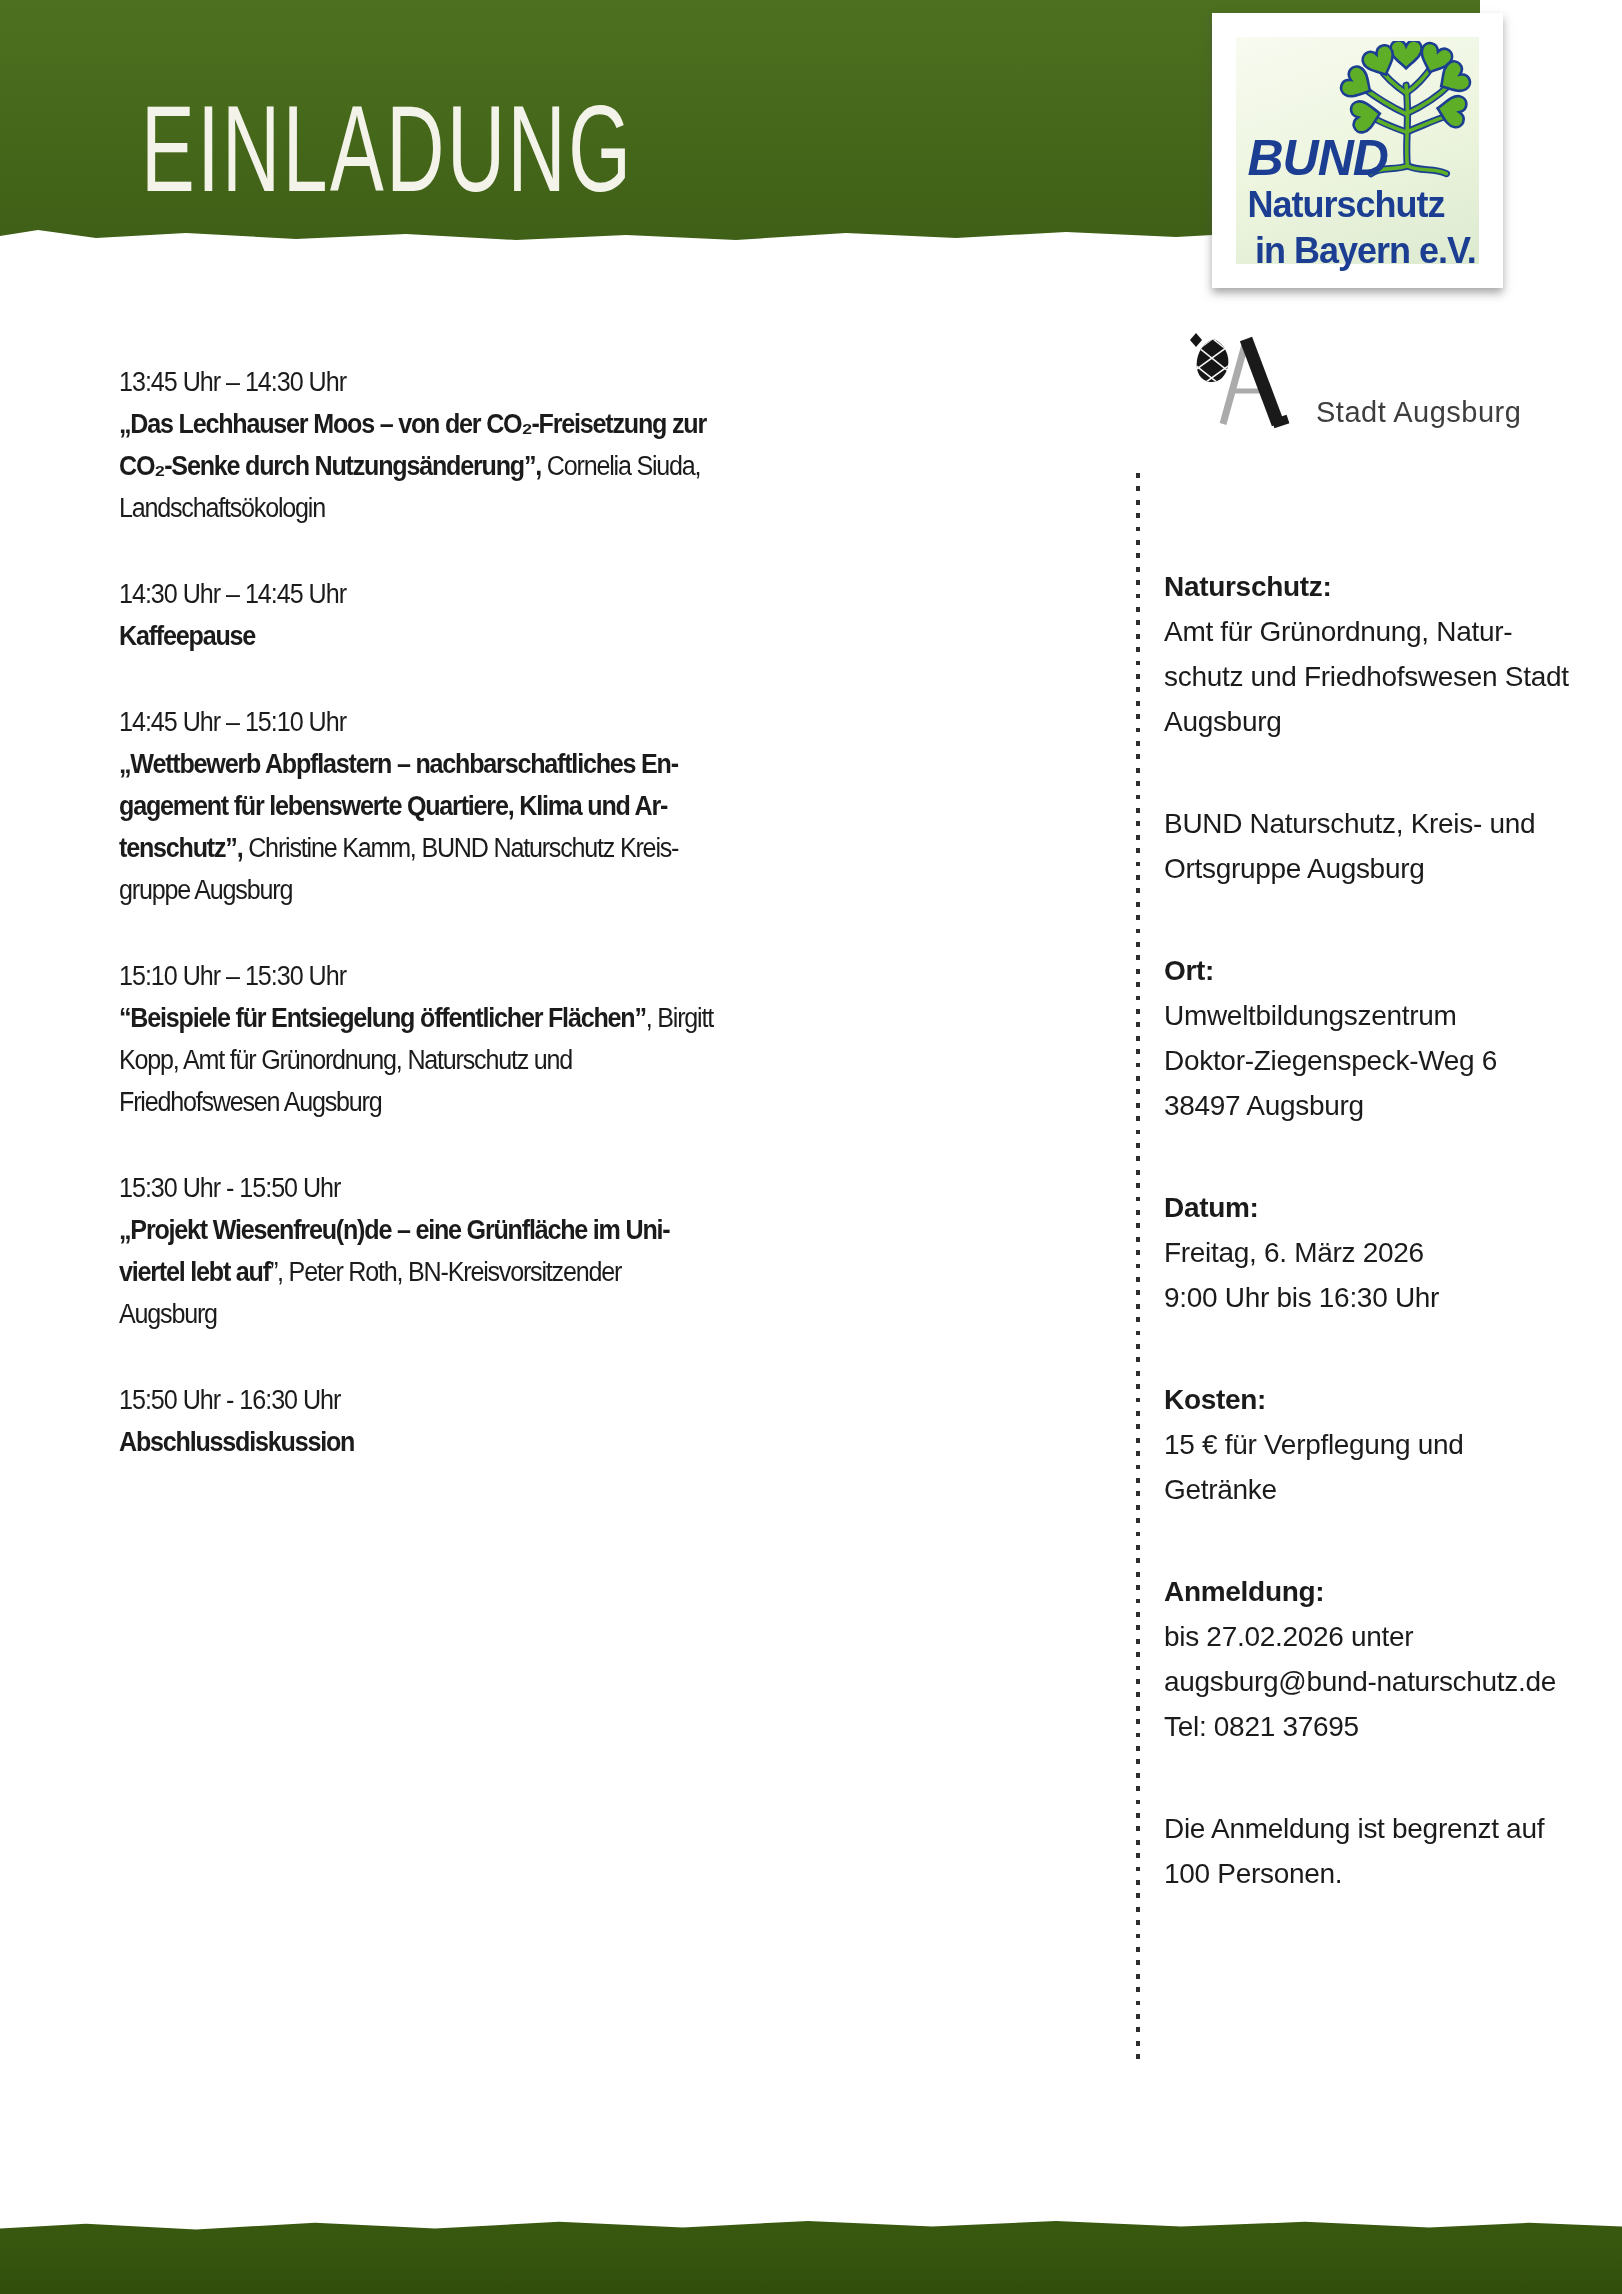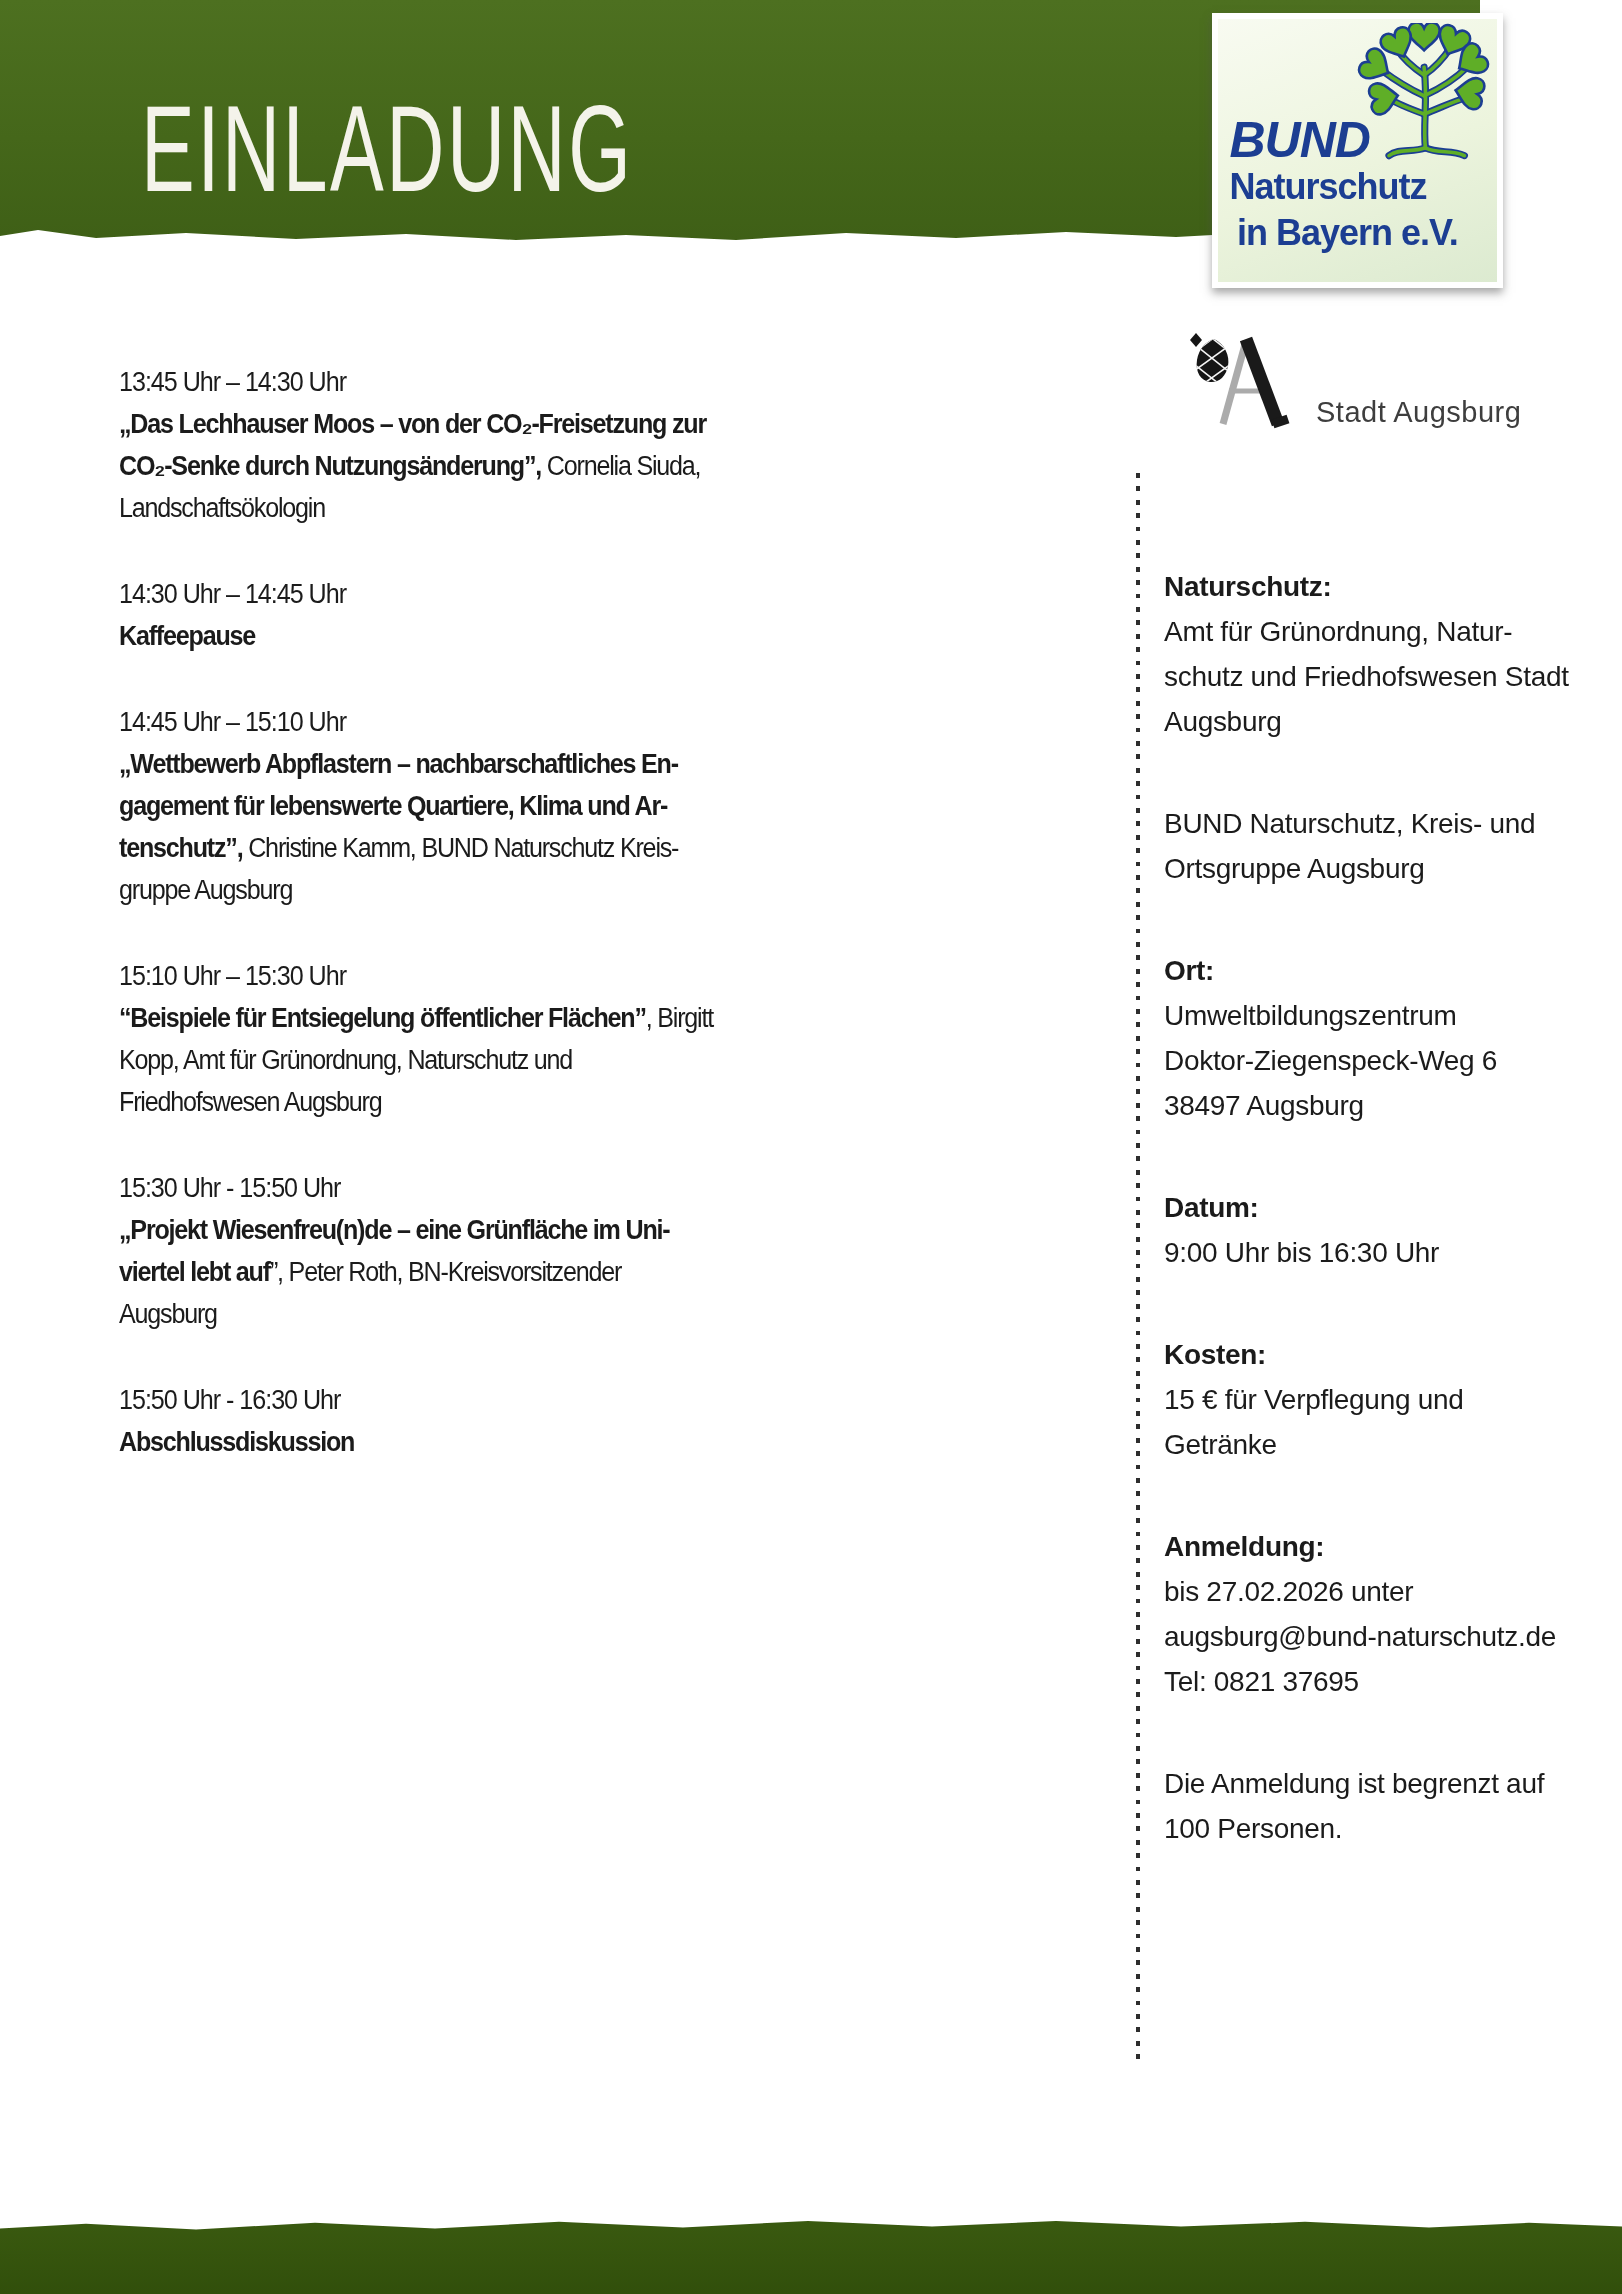--- a/index.html
+++ b/index.html
@@ -14,21 +14,21 @@
     clip-path:polygon(0px 0px,1622px 0px,1622px 234px,1506px 230px,1396px 236px,1286px 231px,1176px 237px,1066px 232px,956px 238px,846px 233px,736px 240px,626px 235px,516px 240px,406px 234px,296px 239px,186px 233px,96px 238px,38px 230px,0px 236px);
   }
   .header-title{
     position:absolute;left:141px;top:79px;
     font-size:122px;font-weight:400;letter-spacing:3.8px;color:#f4f3ea;
     transform:scaleX(.66);transform-origin:0 0;white-space:nowrap;
   }
   
   .logo-box{
     position:absolute;left:1212px;top:13.4px;width:291px;height:275px;
-    background:#ffffff;box-sizing:border-box;padding:6px;
+    background:#ffffff;box-sizing:border-box;padding:24px;
     box-shadow:0 4.8px 8.6px rgba(80,80,80,.5);
   }
   .logo-inner{
     width:100%;height:100%;position:relative;
     background:linear-gradient(160deg,#f8fbf1 0%,#ecf4dd 55%,#dcead0 100%);
   }
   .bund-word{position:absolute;left:11.5px;top:92px;font-size:50px;font-weight:700;font-style:italic;color:#1c3e92;letter-spacing:-1px;}
   .bund-l2{position:absolute;left:11.5px;top:147px;font-size:36px;font-weight:700;color:#1c3e92;letter-spacing:-1px;}
   .bund-l3{position:absolute;left:19px;top:193px;font-size:36px;font-weight:700;color:#1c3e92;letter-spacing:-1px;}
   .tree-svg{position:absolute;right:3.8px;top:3.8px;}
@@ -223,20 +223,21 @@
       <div class="side-line">Ortsgruppe Augsburg</div>
     </div>
     <div class="side-sec">
       <div class="side-head">Ort:</div>
       <div class="side-line">Umweltbildungszentrum</div>
       <div class="side-line">Doktor-Ziegenspeck-Weg 6</div>
       <div class="side-line">38497 Augsburg</div>
     </div>
     <div class="side-sec">
       <div class="side-head">Datum:</div>
+      <div class="side-line">Freitag, 6. März 2026</div>
       <div class="side-line">9:00 Uhr bis 16:30 Uhr</div>
     </div>
     <div class="side-sec">
       <div class="side-head">Kosten:</div>
       <div class="side-line">15 € für Verpflegung und</div>
       <div class="side-line">Getränke</div>
     </div>
     <div class="side-sec">
       <div class="side-head">Anmeldung:</div>
       <div class="side-line">bis 27.02.2026 unter</div>

